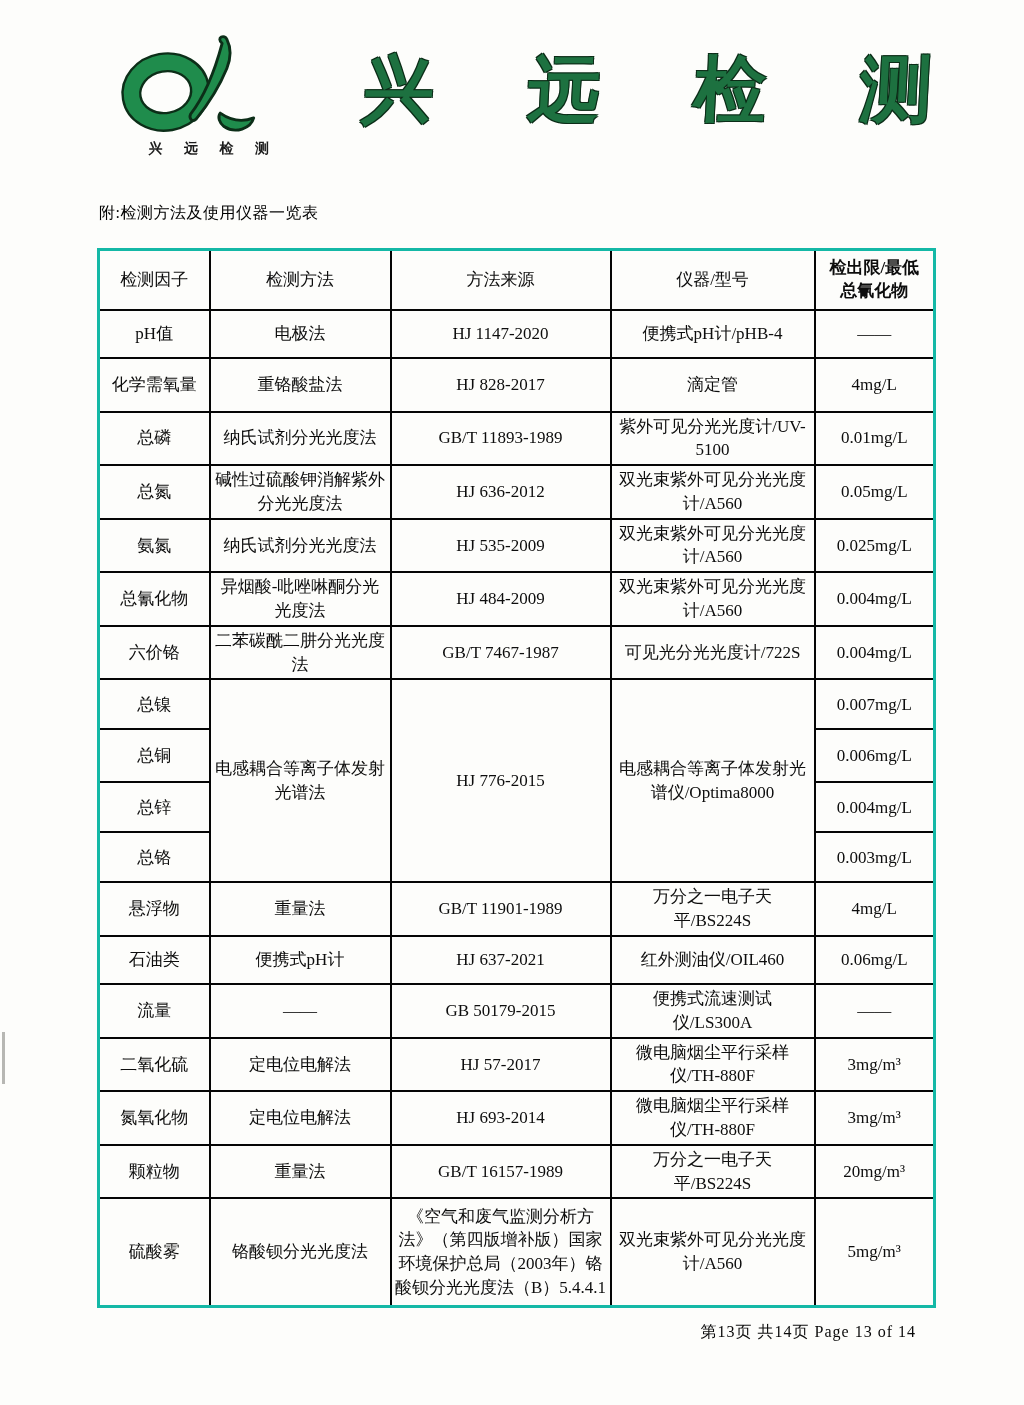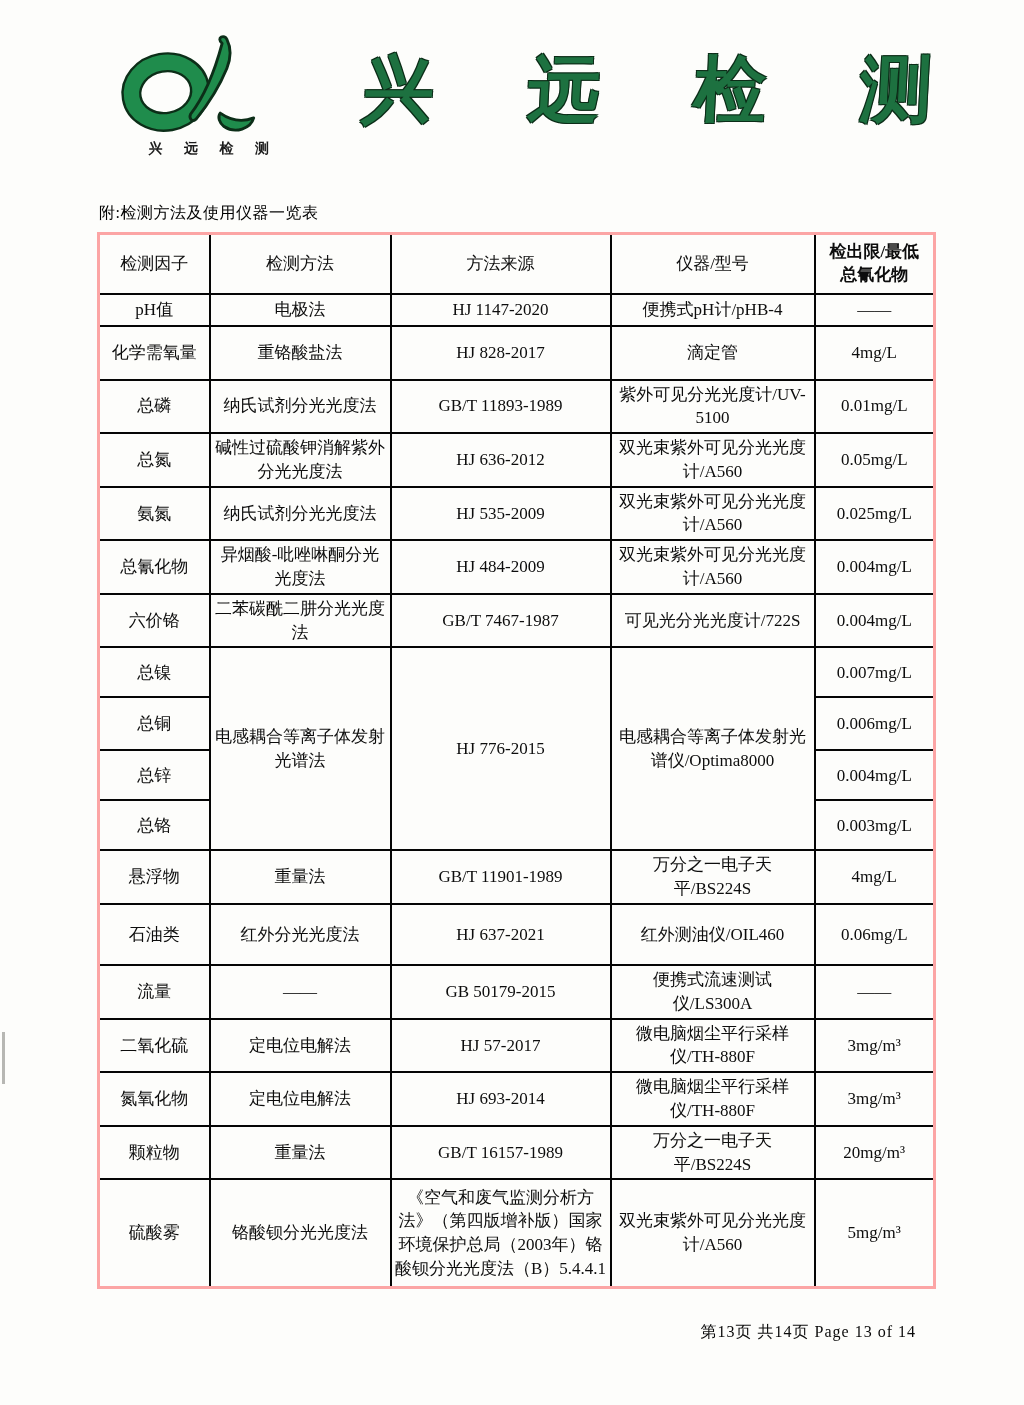--- a/index.html
+++ b/index.html
@@ -33,23 +33,23 @@
     transform:skewX(-3deg);
     line-height:1;
   }
   
   .attachment-heading {
     position:absolute; left:99px; top:203px;
     font-size:16px; letter-spacing:0.5px; color:#000;
   }
   
   table.methods {
-    position:absolute; left:97px; top:232px; width:836px;
+    position:absolute; left:97px; top:248px; width:836px;
     border-collapse:collapse; table-layout:fixed;
-    border:3px solid #fca5a5;
+    border:3px solid #14b8a6;
   }
   table.methods td, table.methods th {
     border:2px solid #050505;
     text-align:center; vertical-align:middle;
     font-size:17px; font-weight:normal;
     padding:2px 3px; line-height:1.4;
     word-break:break-word; overflow-wrap:break-word;
   }
   td.small-text { font-size:15.5px; line-height:1.3; padding:2px 1px; }
   .hdr-two-line span { display:block; line-height:1.35;font-weight:bold; }
@@ -102,21 +102,21 @@
         <th>检测因子</th>
         <th>检测方法</th>
         <th>方法来源</th>
         <th>仪器/型号</th>
         <th class="hdr-two-line">
           <span>检出限/最低</span>
           <span>总氰化物</span>
         </th>
       </tr>
 
-      <tr style="height:32px">
+      <tr style="height:48px">
         <td>pH值</td>
         <td>电极法</td>
         <td>HJ 1147-2020</td>
         <td>便携式pH计/pHB-4</td>
         <td>——</td>
       </tr>
       <tr style="height:54px">
         <td>化学需氧量</td>
         <td>重铬酸盐法</td>
         <td>HJ 828-2017</td>
@@ -179,23 +179,23 @@
         <td>0.003mg/L</td>
       </tr>
 
       <tr style="height:52px">
         <td>悬浮物</td>
         <td>重量法</td>
         <td>GB/T 11901-1989</td>
         <td>万分之一电子天平/BS224S</td>
         <td>4mg/L</td>
       </tr>
-      <tr style="height:61px">
+      <tr style="height:48px">
         <td>石油类</td>
-        <td>红外分光光度法</td>
+        <td>便携式pH计</td>
         <td>HJ 637-2021</td>
         <td>红外测油仪/OIL460</td>
         <td>0.06mg/L</td>
       </tr>
       <tr style="height:51px">
         <td>流量</td>
         <td>——</td>
         <td>GB 50179-2015</td>
         <td>便携式流速测试仪/LS300A</td>
         <td>——</td>

